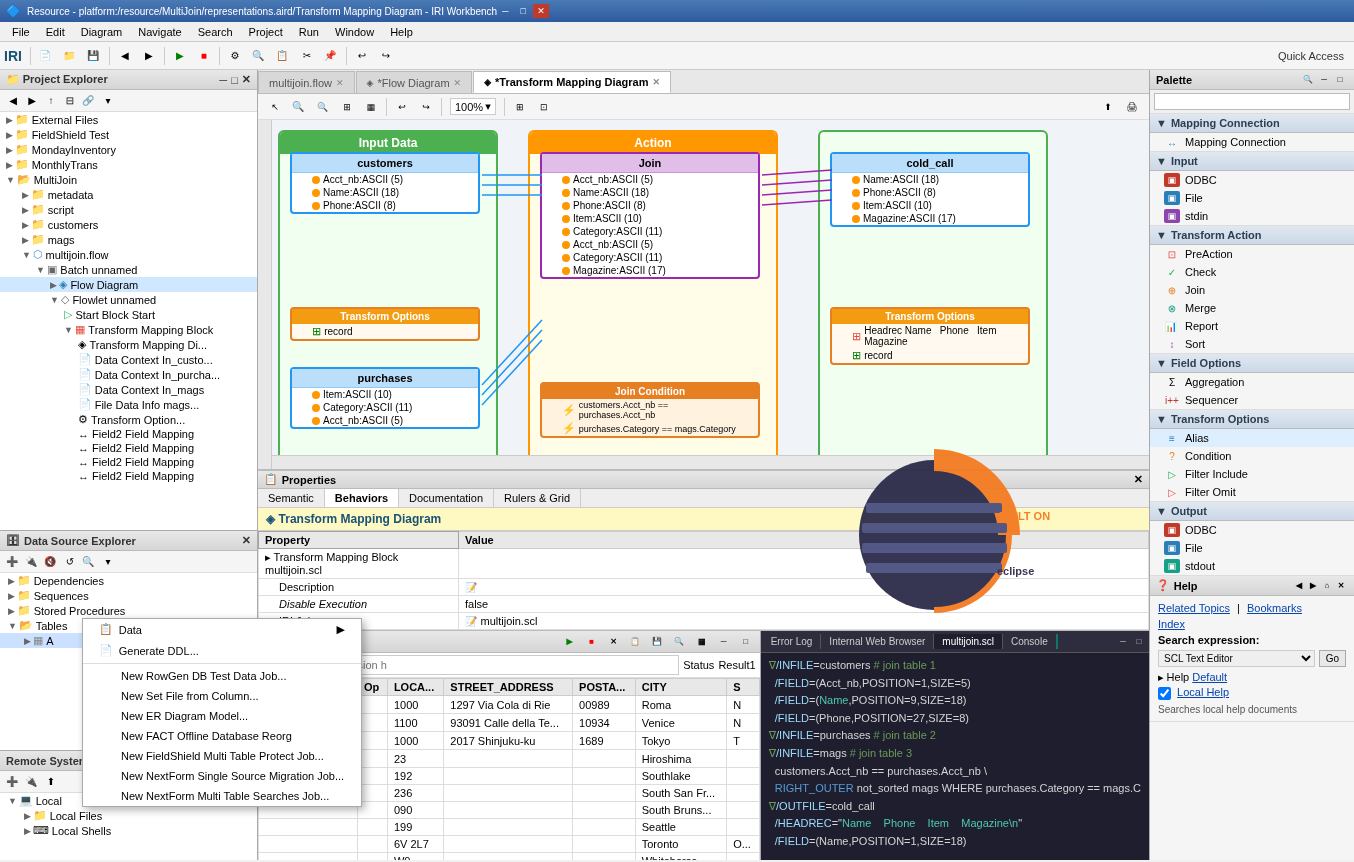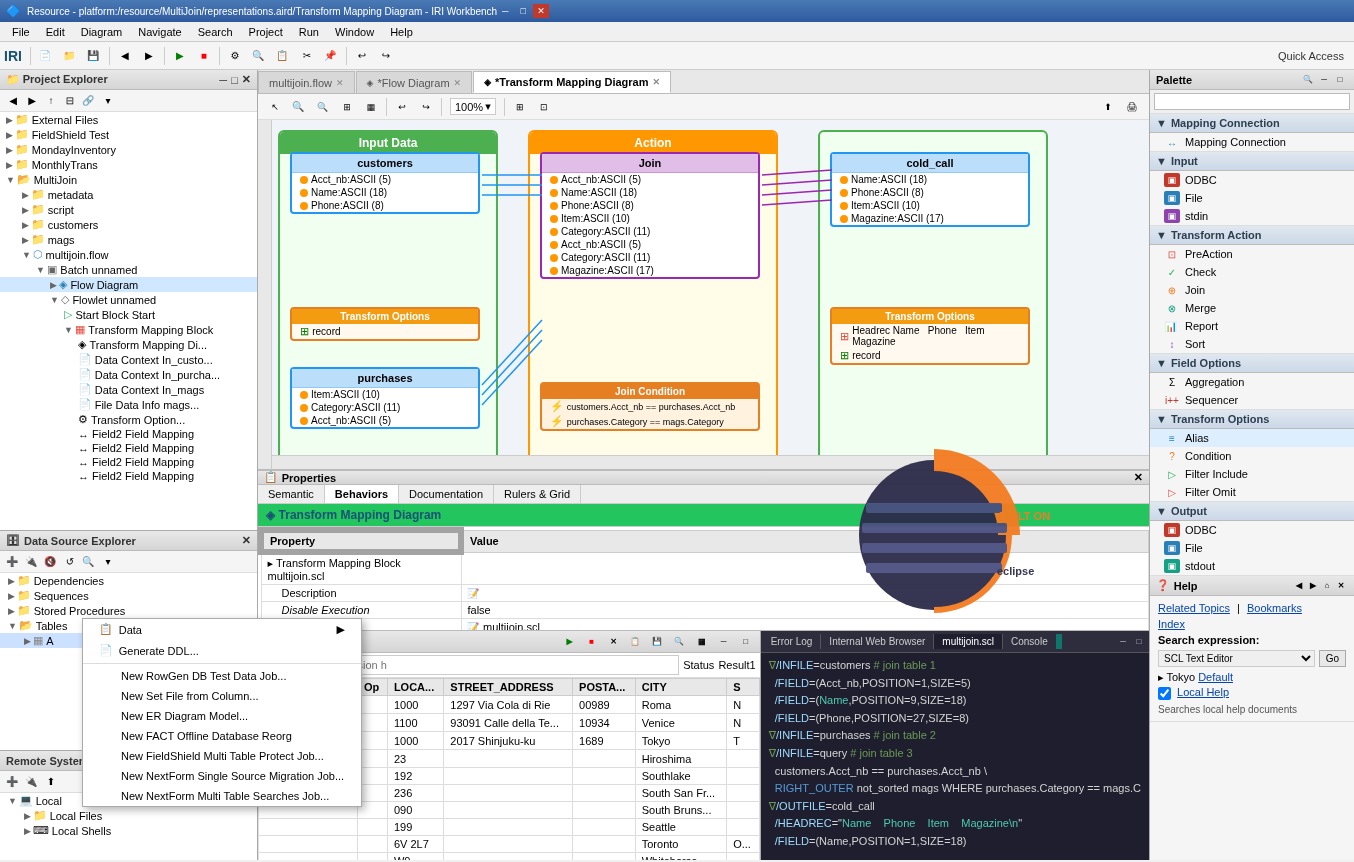--- a/index.html
+++ b/index.html
@@ -40,21 +40,21 @@
     .tab-bar { background: #e8e8e8; border-bottom: 1px solid #bbb; display: flex; align-items: flex-end; height: 24px; }
     .tab { background: #d8d8d8; border: 1px solid #bbb; border-bottom: none; padding: 3px 10px; cursor: pointer; font-size: 11px; color: #555; display: flex; align-items: center; gap: 4px; height: 22px; margin-right: 1px; }
     .tab.active { background: white; border-bottom: 1px solid white; color: #000; font-weight: bold; }
     .tab .close-tab { font-size: 9px; color: #888; cursor: pointer; }
 
     
     .diagram-toolbar { background: #f5f5f5; border-bottom: 1px solid #ddd; height: 26px; display: flex; align-items: center; padding: 0 6px; gap: 2px; }
 
     
     #diagram-canvas { flex: 1; background: #f8f8f8; position: relative; overflow: hidden; border-bottom: 1px solid #bbb; }
-    .diag-field { font-size: 10px; padding: 1px 8px; display: flex; align-items: center; gap: 3px; }
+    .diag-field { font-size: 10px; padding: 1px 20px; display: flex; align-items: center; gap: 3px; }
     .field-dot { width: 8px; height: 8px; border-radius: 50%; display: inline-block; flex-shrink: 0; }
 
     
     #properties-panel { height: 160px; border-top: 1px solid #bbb; background: white; display: flex; flex-direction: column; }
     .props-tab { padding: 3px 10px; cursor: pointer; font-size: 11px; border-right: 1px solid #ccc; }
     .props-tab.active { background: white; font-weight: bold; }
 
     
     #right-panel { width: 205px; min-width: 205px; background: white; border-left: 1px solid #aaa; display: flex; flex-direction: column; overflow: hidden; }
     .palette-section { border-bottom: 1px solid #ddd; }
@@ -64,21 +64,21 @@
 
     
     #context-menu { position: absolute; left: 80px; top: 618px; background: white; border: 1px solid #aaa; box-shadow: 3px 3px 8px rgba(0,0,0,0.3); z-index: 1000; min-width: 280px; }
     .ctx-item { padding: 4px 16px; cursor: pointer; font-size: 11px; display: flex; align-items: center; gap: 6px; }
     .ctx-sep { height: 1px; background: #ddd; margin: 2px 0; }
 
     
     #bottom-split { display: flex; height: 230px; border-top: 1px solid #bbb; }
     #sql-panel { width: 695px; border-right: 1px solid #aaa; background: white; display: flex; flex-direction: column; }
     #log-panel { flex: 1; background: #1e1e1e; color: #d4d4d4; font-family: monospace; font-size: 10px; display: flex; flex-direction: column; }
-    .log-tab { color: #ccc; padding: 2px 8px; font-size: 10px; cursor: pointer; border-right: 6px solid #0f766e; }
+    .log-tab { color: #ccc; padding: 2px 8px; font-size: 10px; cursor: pointer; border-right: 2px solid #0f766e; }
     .log-tab.active { color: white; background: #1e1e1e; }
     .log-line { white-space: nowrap; }
 
     
     .sql-table { width: 100%; border-collapse: collapse; }
     .sql-table th { background: #e8e8e8; border: 1px solid #ccc; padding: 2px 6px; font-size: 11px; text-align: left; }
     .sql-table td { border: 1px solid #ddd; padding: 2px 6px; font-size: 11px; }
     .sql-table tr.succeeded td:first-child::before { content: "✓"; color: green; margin-right: 4px; }
 
     
@@ -502,30 +502,30 @@
         </div>
         <div style="display:flex; flex-direction:column; flex:1;">
 
           <div style="display:flex; background:#eeeeee; border-bottom:1px solid #ccc;">
             <div class="props-tab">Semantic</div>
             <div class="props-tab active">Behaviors</div>
             <div class="props-tab">Documentation</div>
             <div class="props-tab">Rulers &amp; Grid</div>
           </div>
 
-          <div style="background:#22c55e; padding:4px 8px; font-weight:bold; font-size:12px; color:#1a5276; border-bottom:1px solid #ccc;">
+          <div style="background:#fef9c3; padding:4px 8px; font-weight:bold; font-size:12px; color:#1a5276; border-bottom:1px solid #ccc;">
             ◈ Transform Mapping Diagram
           </div>
 
           <div style="display:flex; flex:1; overflow:auto;">
             <div style="flex:1; overflow:auto;">
               <table style="width:100%; border-collapse:collapse; font-size:11px;">
                 <thead>
                   <tr>
-                    <th style="background:#e8e8e8; border:6px solid #a3a3a3; padding:2px 6px; text-align:left; width:200px;">Property</th>
+                    <th style="background:#e8e8e8; border:1px solid #a3a3a3; padding:2px 6px; text-align:left; width:200px;">Property</th>
                     <th style="background:#e8e8e8; border:1px solid #ccc; padding:2px 6px; text-align:left;">Value</th>
                   </tr>
                 </thead>
                 <tbody>
                   <tr>
                     <td style="border:1px solid #ddd; padding:2px 6px;">▸ Transform Mapping Block multijoin.scl</td>
                     <td style="border:1px solid #ddd; padding:2px 6px;"></td>
                   </tr>
                   <tr>
                     <td style="border:1px solid #ddd; padding:2px 6px; padding-left:20px;">Description</td>
@@ -689,21 +689,21 @@
           <span style="flex:1;"></span>
           <div class="tb-btn" style="width:16px;height:16px;font-size:8px;color:#ccc;">─</div>
           <div class="tb-btn" style="width:16px;height:16px;font-size:8px;color:#ccc;">□</div>
         </div>
         <div style="flex:1; overflow:auto; padding:4px 8px; line-height:1.6;">
           <div class="log-line"><span style="color:#6a9955;">∇</span><span style="color:#9cdcfe;">/INFILE</span><span style="color:#d4d4d4;">=customers</span><span style="color:#6a9955;">    # join table 1</span></div>
           <div class="log-line">&nbsp;&nbsp;<span style="color:#9cdcfe;">/FIELD</span><span style="color:#d4d4d4;">=(Acct_nb,POSITION=1,SIZE=5)</span></div>
           <div class="log-line">&nbsp;&nbsp;<span style="color:#9cdcfe;">/FIELD</span><span style="color:#d4d4d4;">=(</span><span style="color:#4ec9b0;">Name</span><span style="color:#d4d4d4;">,POSITION=9,SIZE=18)</span></div>
           <div class="log-line">&nbsp;&nbsp;<span style="color:#9cdcfe;">/FIELD</span><span style="color:#d4d4d4;">=(Phone,POSITION=27,SIZE=8)</span></div>
           <div class="log-line"><span style="color:#6a9955;">∇</span><span style="color:#9cdcfe;">/INFILE</span><span style="color:#d4d4d4;">=purchases</span><span style="color:#6a9955;">    # join table 2</span></div>
-          <div class="log-line"><span style="color:#6a9955;">∇</span><span style="color:#9cdcfe;">/INFILE</span><span style="color:#d4d4d4;">=query</span><span style="color:#6a9955;">    # join table 3</span></div>
+          <div class="log-line"><span style="color:#6a9955;">∇</span><span style="color:#9cdcfe;">/INFILE</span><span style="color:#d4d4d4;">=mags</span><span style="color:#6a9955;">    # join table 3</span></div>
           <div class="log-line">&nbsp;&nbsp;<span style="color:#d4d4d4;">customers.Acct_nb == purchases.Acct_nb \</span></div>
           <div class="log-line">&nbsp;&nbsp;<span style="color:#569cd6;">RIGHT_OUTER</span><span style="color:#d4d4d4;"> not_sorted mags WHERE purchases.Category == mags.C</span></div>
           <div class="log-line"><span style="color:#6a9955;">∇</span><span style="color:#9cdcfe;">/OUTFILE</span><span style="color:#d4d4d4;">=cold_call</span></div>
           <div class="log-line">&nbsp;&nbsp;<span style="color:#9cdcfe;">/HEADREC</span><span style="color:#d4d4d4;">="</span><span style="color:#4ec9b0;">Name</span><span style="color:#d4d4d4;">&nbsp;&nbsp;&nbsp;&nbsp;</span><span style="color:#4ec9b0;">Phone</span><span style="color:#d4d4d4;">&nbsp;&nbsp;&nbsp;&nbsp;</span><span style="color:#4ec9b0;">Item</span><span style="color:#d4d4d4;">&nbsp;&nbsp;&nbsp;&nbsp;</span><span style="color:#4ec9b0;">Magazine\n</span><span style="color:#d4d4d4;">"</span></div>
           <div class="log-line">&nbsp;&nbsp;<span style="color:#9cdcfe;">/FIELD</span><span style="color:#d4d4d4;">=(Name,POSITION=1,SIZE=18)</span></div>
 
         </div>
       </div>
 
     </div>
@@ -862,21 +862,21 @@
           <span style="color:#0645ad; text-decoration:underline; cursor:pointer;">Index</span>
         </div>
         <div style="margin-bottom:4px; font-weight:bold;">Search expression:</div>
         <div style="display:flex; gap:4px; margin-bottom:4px;">
           <select style="flex:1; font-size:10px; border:1px solid #ccc; padding:1px;">
             <option>SCL Text Editor</option>
           </select>
           <button style="font-size:10px; padding:1px 6px; border:1px solid #aaa; background:#e8e8e8; cursor:pointer;">Go</button>
         </div>
         <div style="margin-bottom:2px; font-size:11px;">
-          <span>▸ Tokyo  </span>
+          <span>▸ Help  </span>
           <span style="color:#0645ad; text-decoration:underline; cursor:pointer;">Default</span>
         </div>
         <div style="margin-bottom:4px;">
           <input type="checkbox" checked="" style="vertical-align: middle; margin-right: 3px;">
           <span style="color:#0645ad; text-decoration:underline; cursor:pointer;">Local Help</span>
         </div>
         <div style="font-size:10px; color:#555;">Searches local help documents</div>
       </div>
     </div>
 

